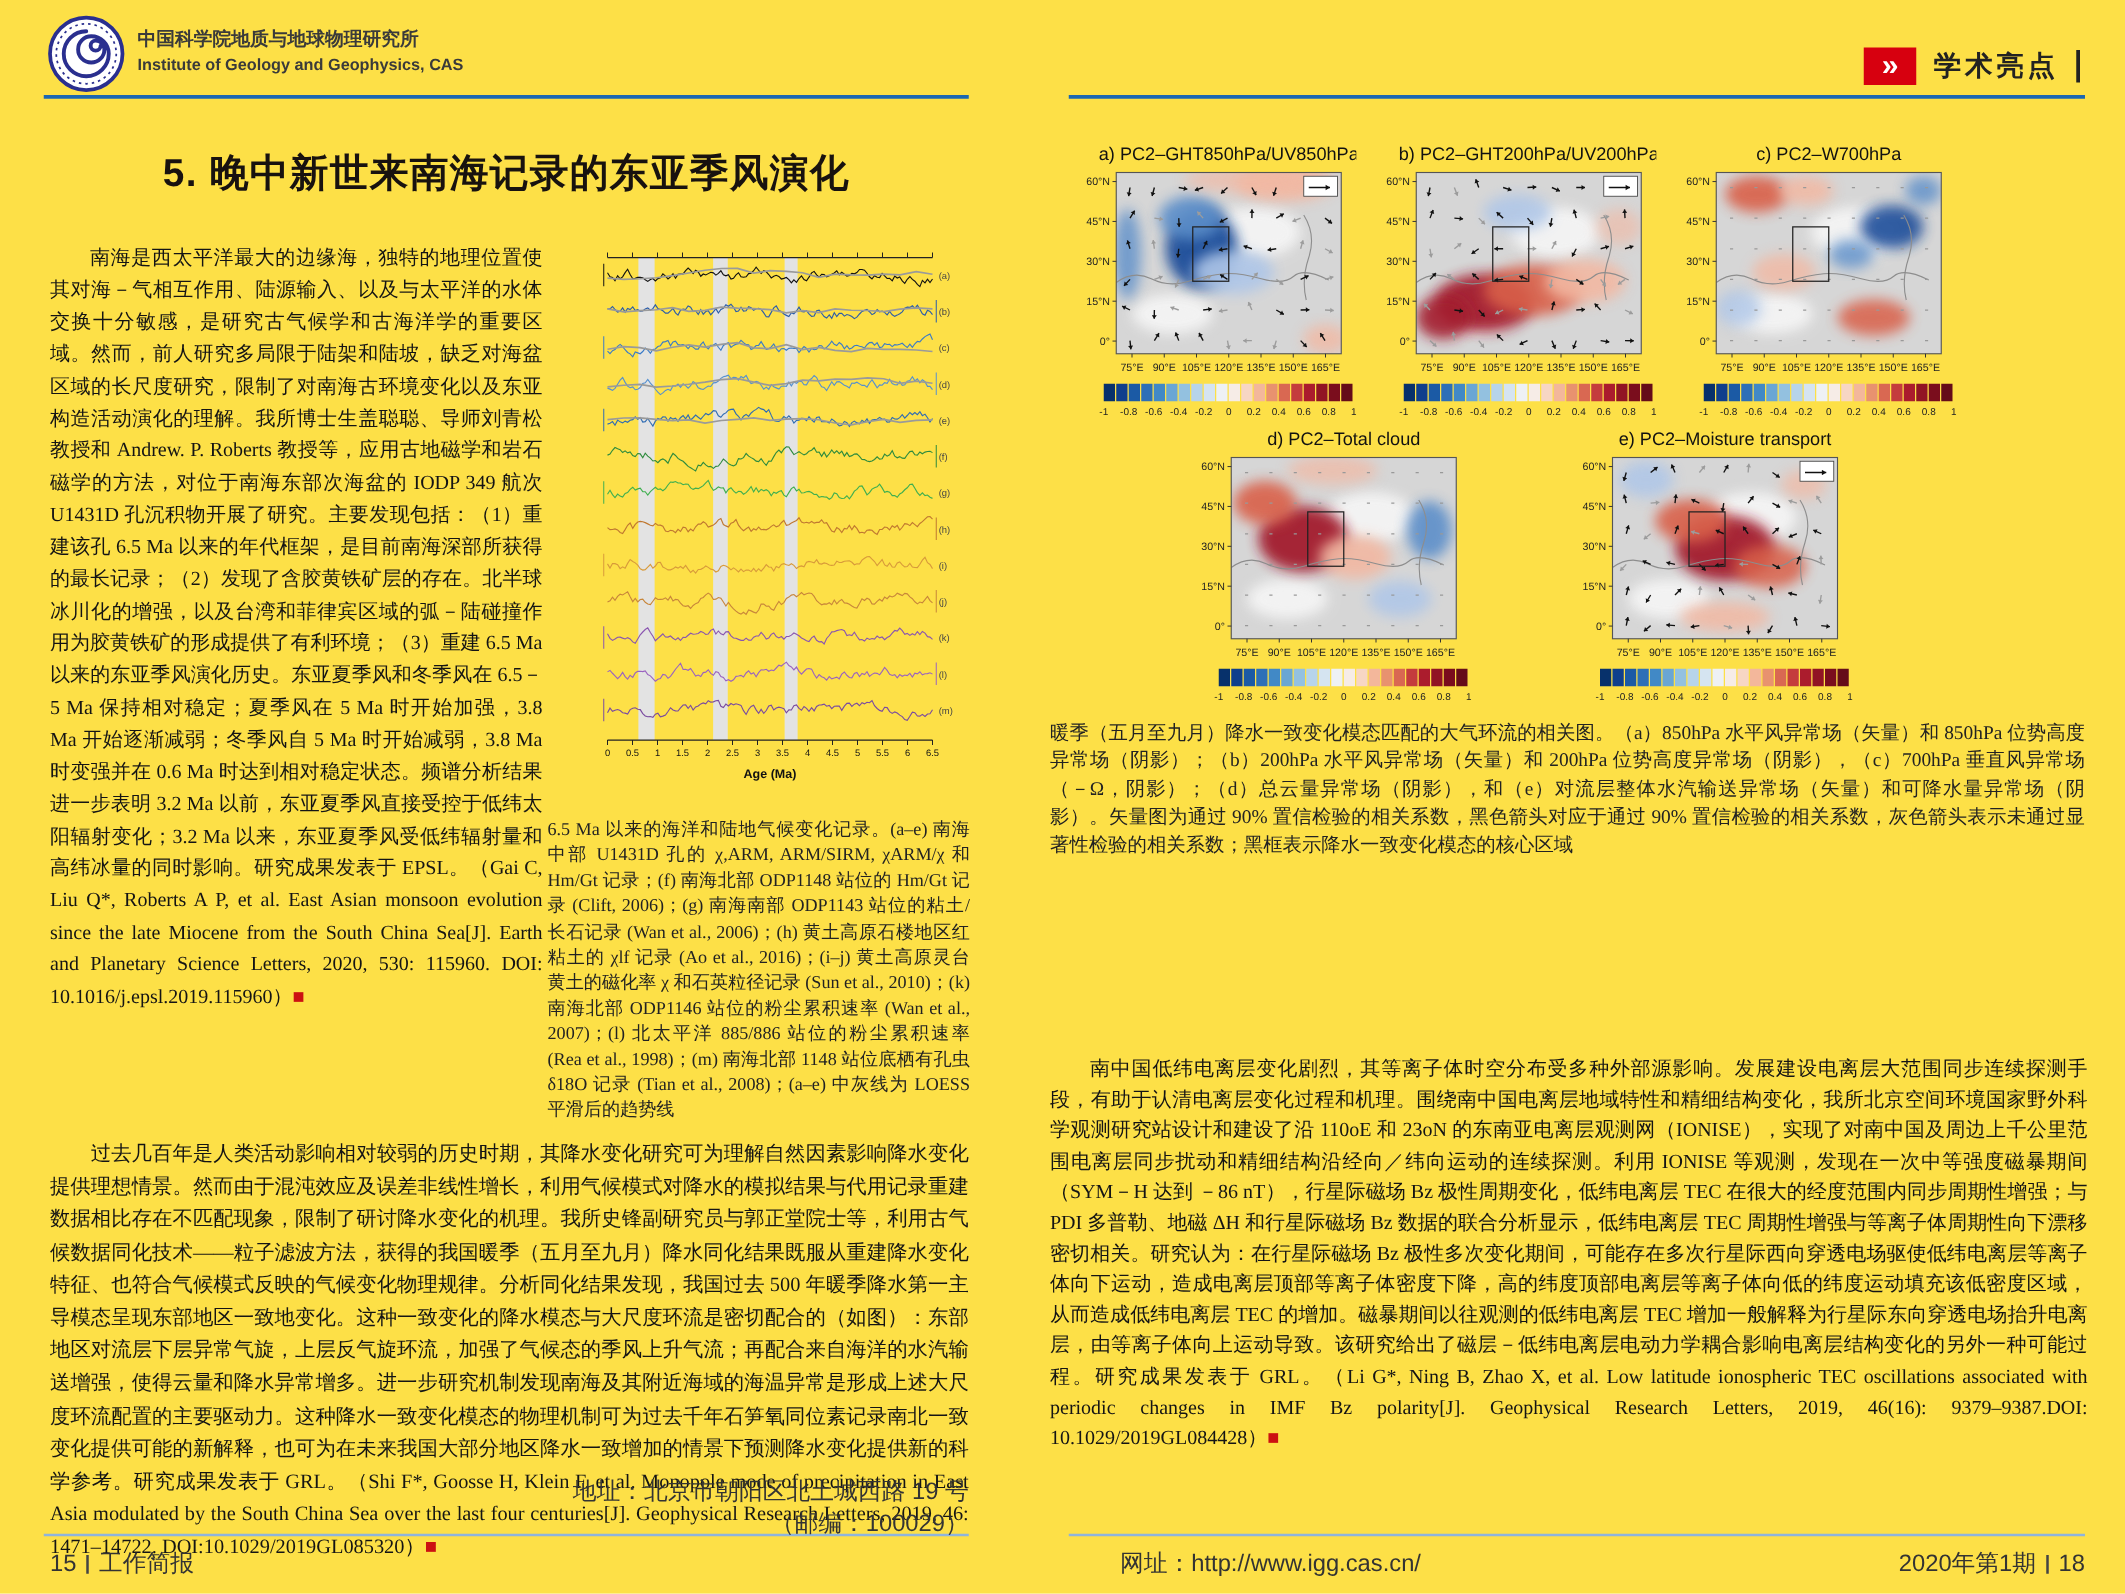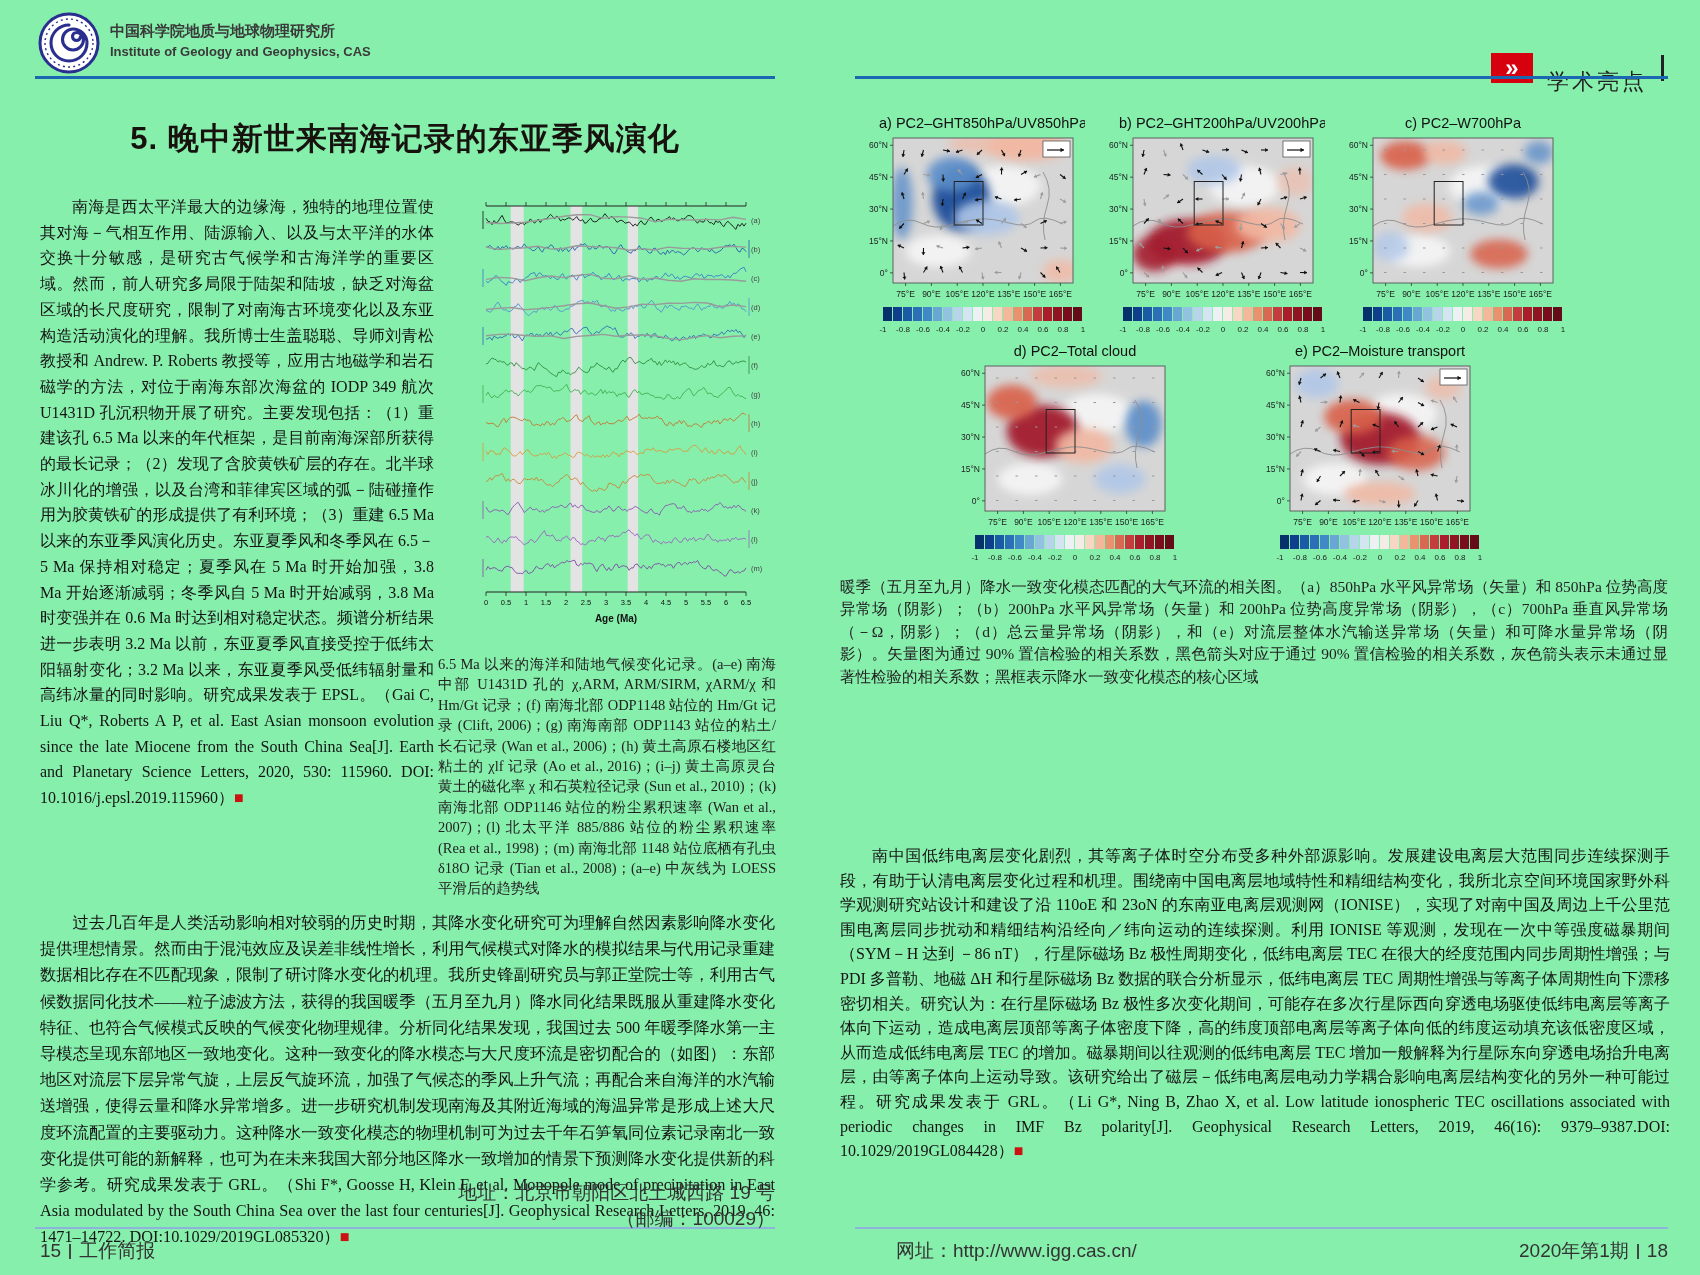--- a/index.html
+++ b/index.html
@@ -1,25 +1,25 @@
 <!DOCTYPE html>
 <html><head>
 <meta charset="utf-8">
 <style>
   html,body{margin:0;padding:0;background:#ffffff;}
-  .sheet{position:relative;width:1700px;height:1275px;background:#86efac;overflow:hidden;
+  .sheet{position:relative;width:1700px;height:1275px;background:#fde047;overflow:hidden;
          font-family:"Liberation Serif","DejaVu Serif",serif;color:#1c1c1c;}
   .abs{position:absolute;}
   .rule{position:absolute;height:3px;background:#1b67b2;}
   .rule-thin{position:absolute;height:2px;background:#8fb4db;}
   .org-zh{font-family:"Liberation Sans",sans-serif;font-weight:bold;font-size:15px;color:#3a3a3a;}
   .org-en{font-family:"Liberation Sans",sans-serif;font-weight:bold;font-size:13px;color:#3a3a3a;}
   .hl-badge{width:42px;height:30px;background:#d7000f;color:#fff;display:flex;align-items:center;justify-content:center;
             font-family:"Liberation Sans",sans-serif;font-weight:bold;font-size:24px;line-height:1;}
-  .hl-label{font-family:"Liberation Sans",sans-serif;font-weight:normal;font-size:22px;color:#222;letter-spacing:3px;margin-top:29px;}
+  .hl-label{font-family:"Liberation Sans",sans-serif;font-weight:bold;font-size:22px;color:#222;letter-spacing:3px;}
   .hl-bar{display:inline-block;width:3px;height:26px;background:#222;}
   .sec-title{font-family:"Liberation Sans",sans-serif;font-weight:900;text-align:center;color:#18120f;margin:0;letter-spacing:1px;}
   .body-text{margin:0;text-align:justify;text-indent:2em;color:#141414;}
   .fig-caption{margin:0;text-align:justify;color:#222;}
   .endmark{color:#cc1111;font-style:normal;}
   .footer-text{font-family:"Liberation Sans",sans-serif;font-size:19px;color:#333;}
   .vbar{display:inline-block;width:2px;height:15px;background:#444;margin:0 8px;vertical-align:-2px;}
   svg text{font-family:"Liberation Sans",sans-serif;}
 </style>
 </head>

